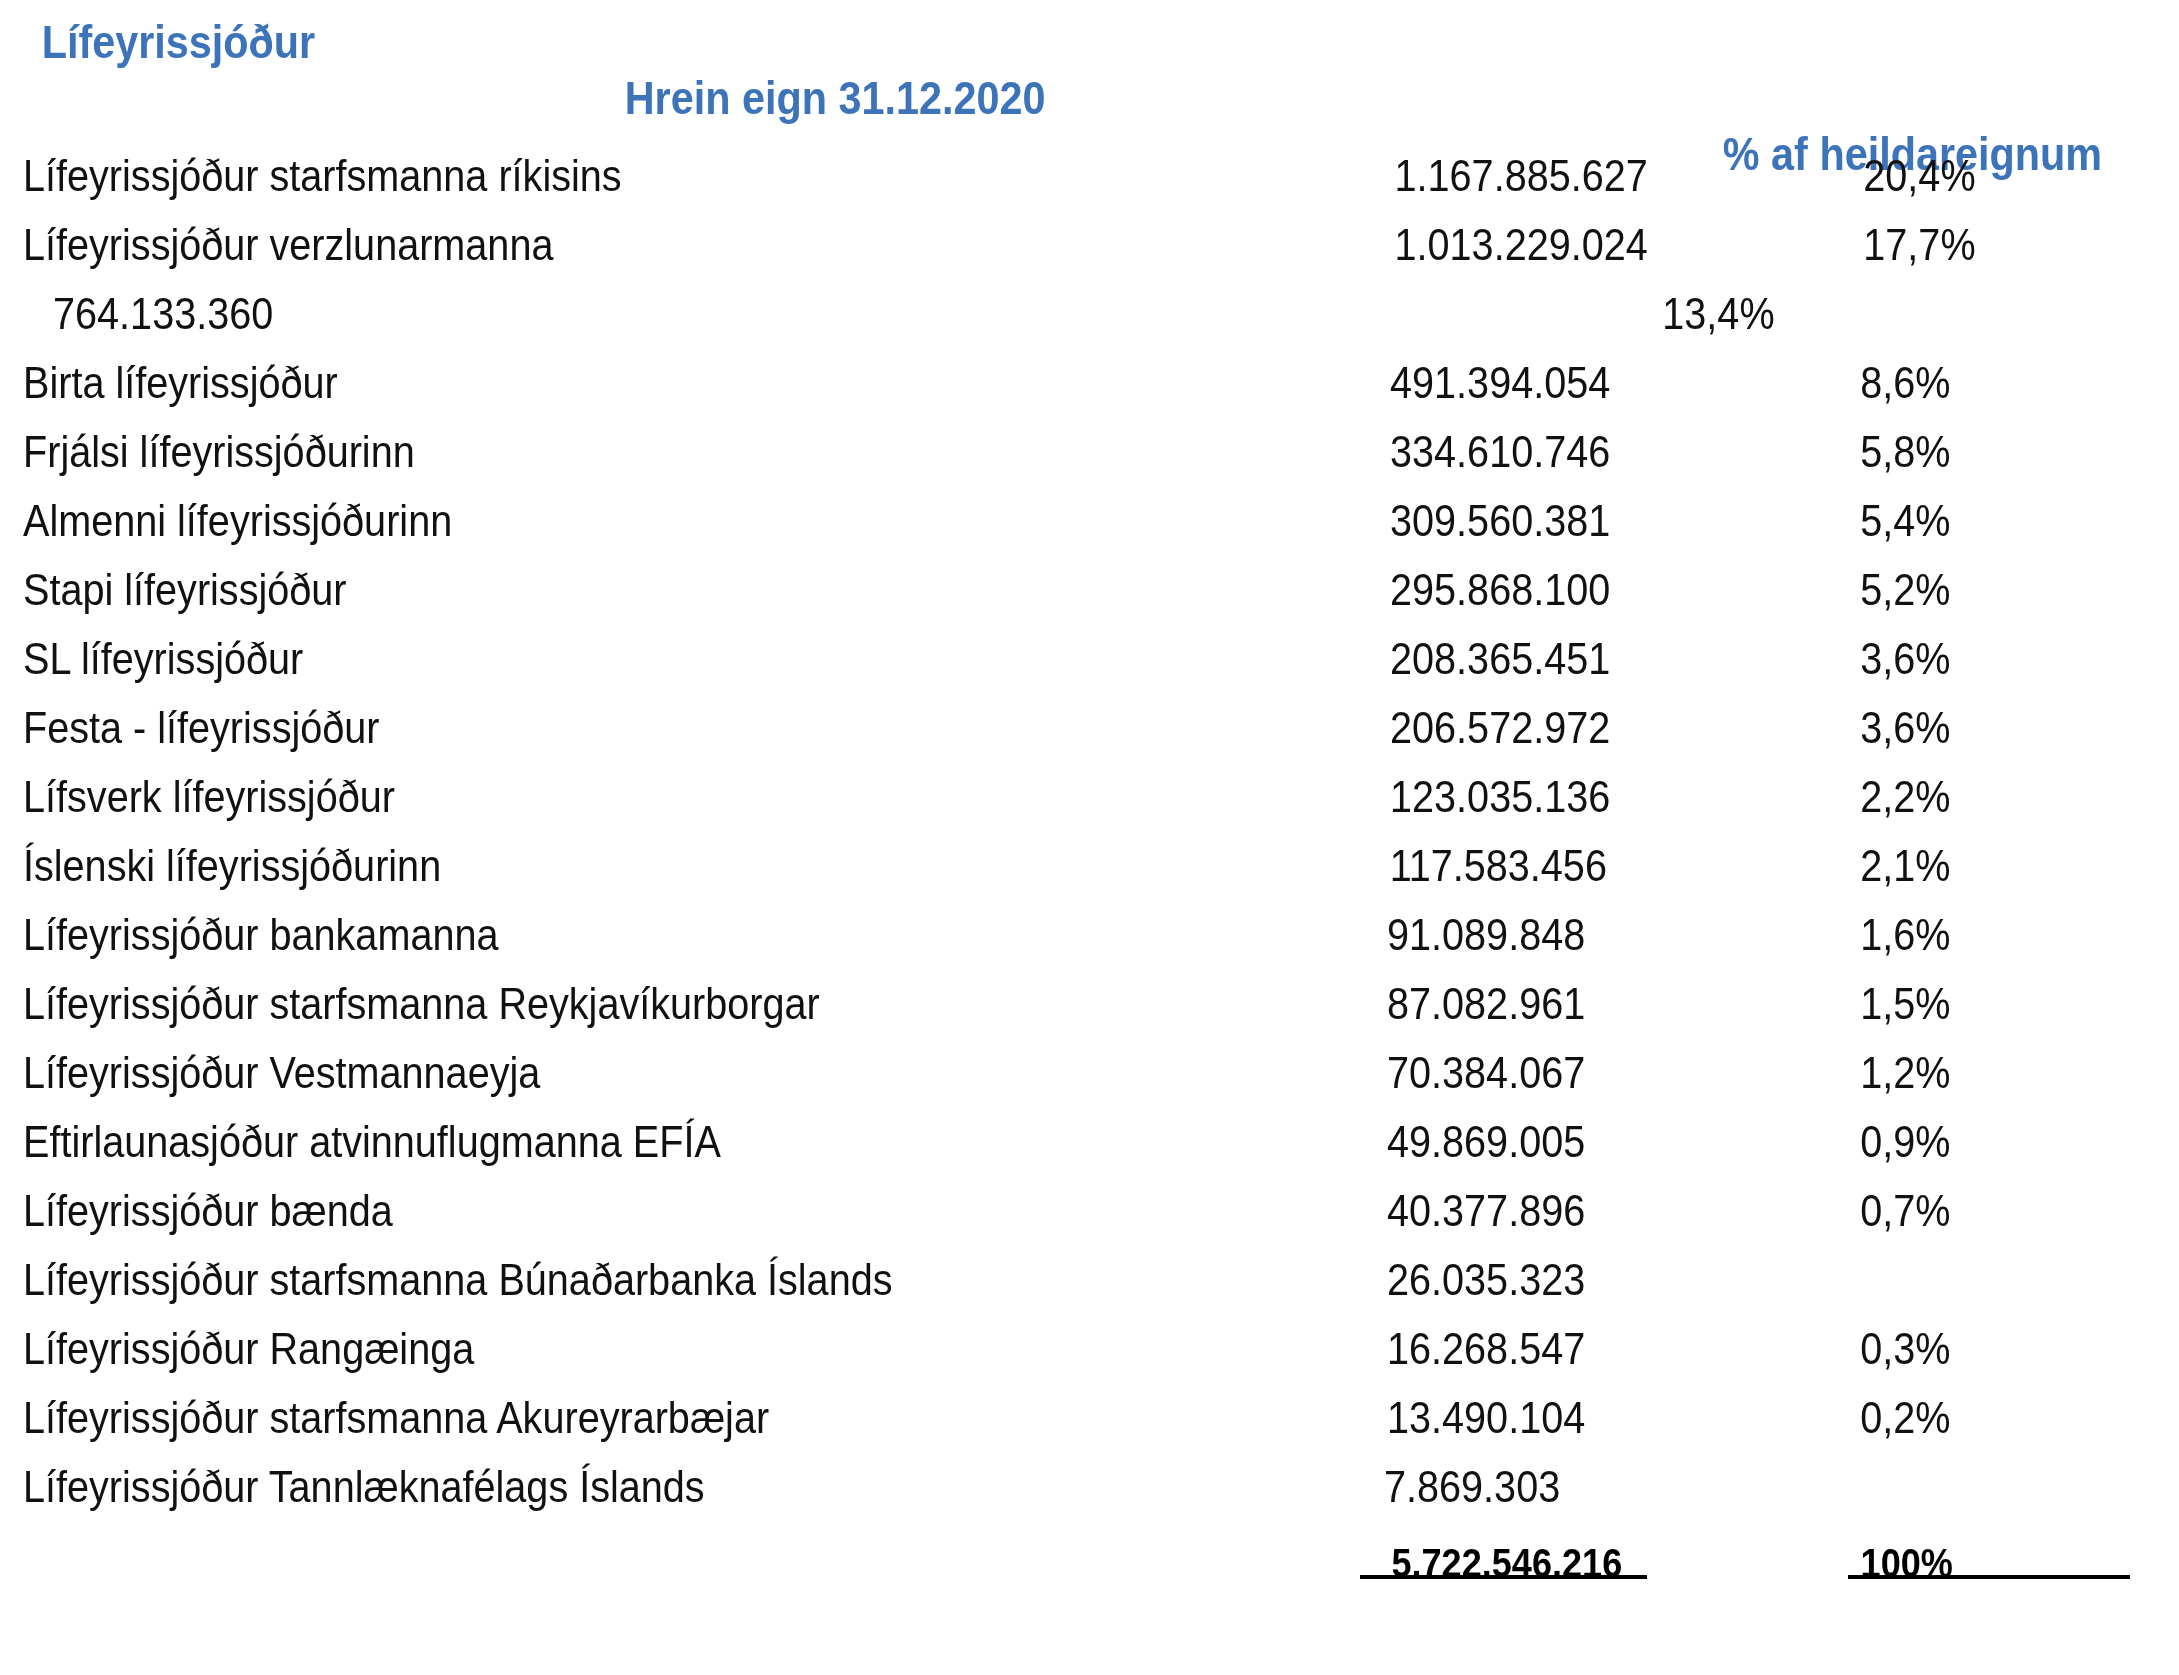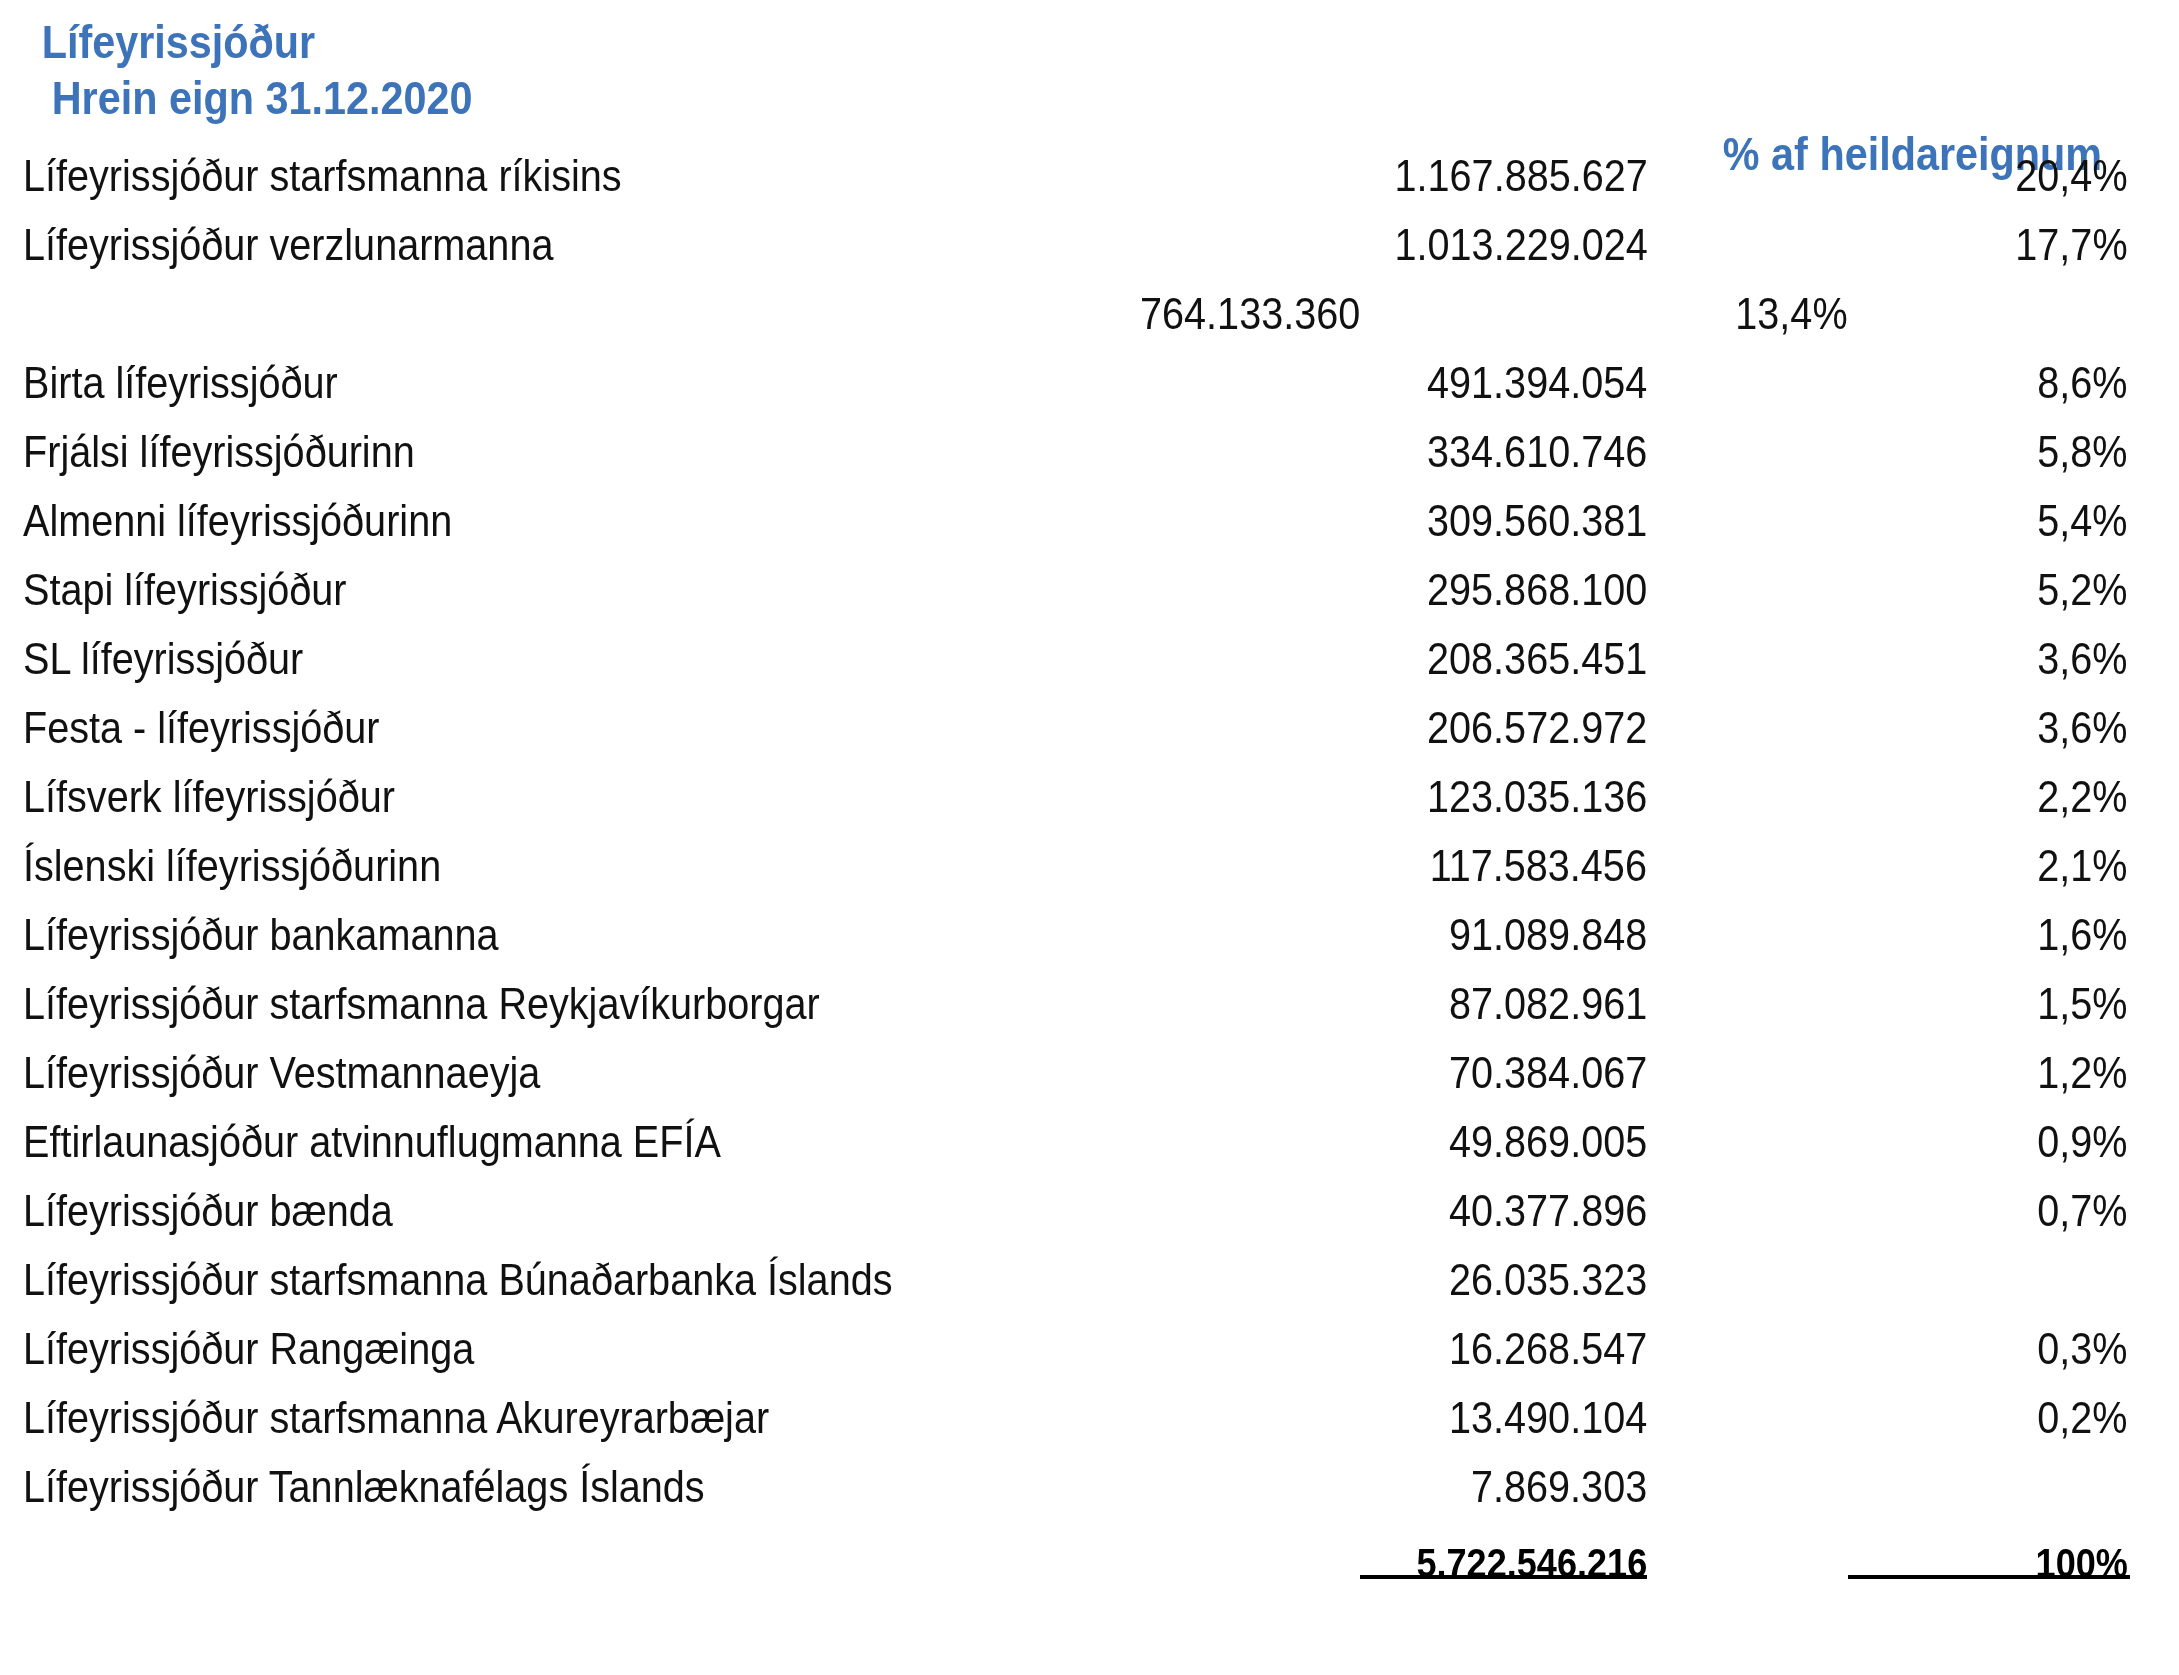--- a/index.html
+++ b/index.html
@@ -10,34 +10,34 @@
     overflow:hidden;
   }
   .doc{position:relative;width:2179px;height:1675px;background:#fff;}
   .row{
     display:grid;
     grid-template-columns:1337px 287px 201px 280px;
     padding-left:23px;
   }
   .cell{white-space:nowrap;overflow:visible;}
   .cell.left{text-align:left;}
-  .cell.right{text-align:right;}
+  .cell.right{}
   .t{display:inline-block;white-space:nowrap;transform:scaleX(0.88);}
   .cell.left .t{transform-origin:0 50%;}
   .cell.right .t{transform-origin:100% 50%;}
   
   .header-row{height:127px;align-items:start;padding-top:14px;}
   .header-row .cell{
     font-weight:bold;
     font-size:47px;
     line-height:56px;
     color:var(--accent,#3C73B9);
   }
   .header-row .c1{grid-column:1/2;text-align:left;}
-  .header-row .c2{grid-column:1/3;text-align:left;}
+  .header-row .c2{grid-column:1/3;text-align:center;}
   .header-row .c3{grid-column:2/5;text-align:right;}
   
   .data-row{height:69px;align-items:center;}
   .data-row .cell{font-size:45px;line-height:69px;color:#111;}
   
   .total-row{height:99px;align-items:start;padding-top:14px;}
   .total-row .cell{font-weight:bold;font-size:41px;line-height:56px;color:#000;}
   
   .rule{
     position:absolute;height:4px;background:var(--rule,#000);

